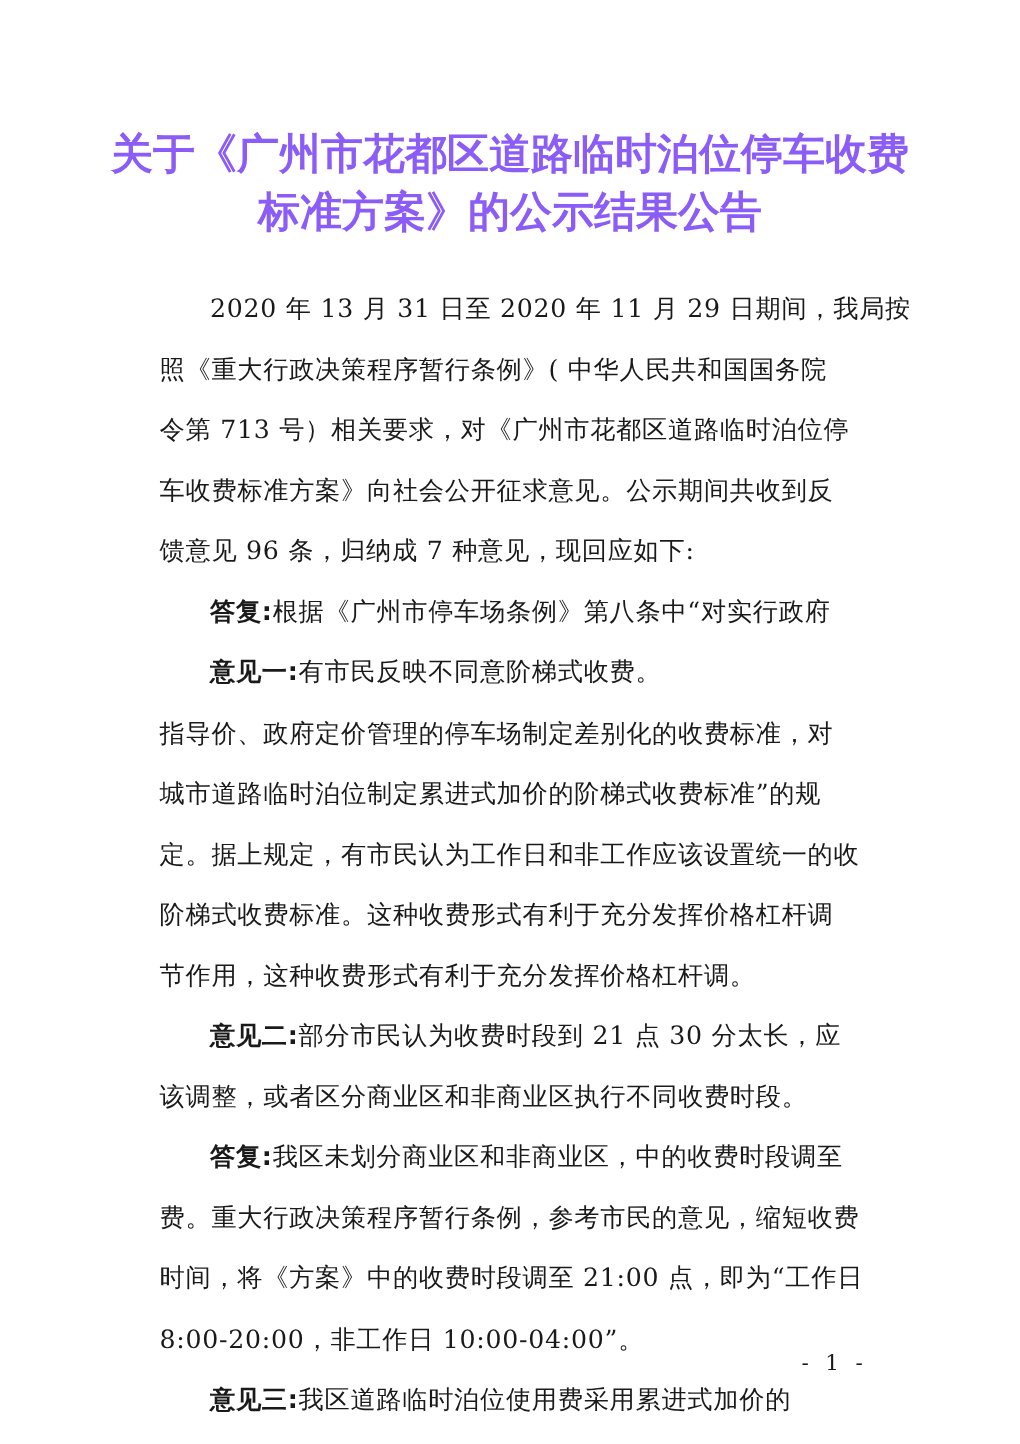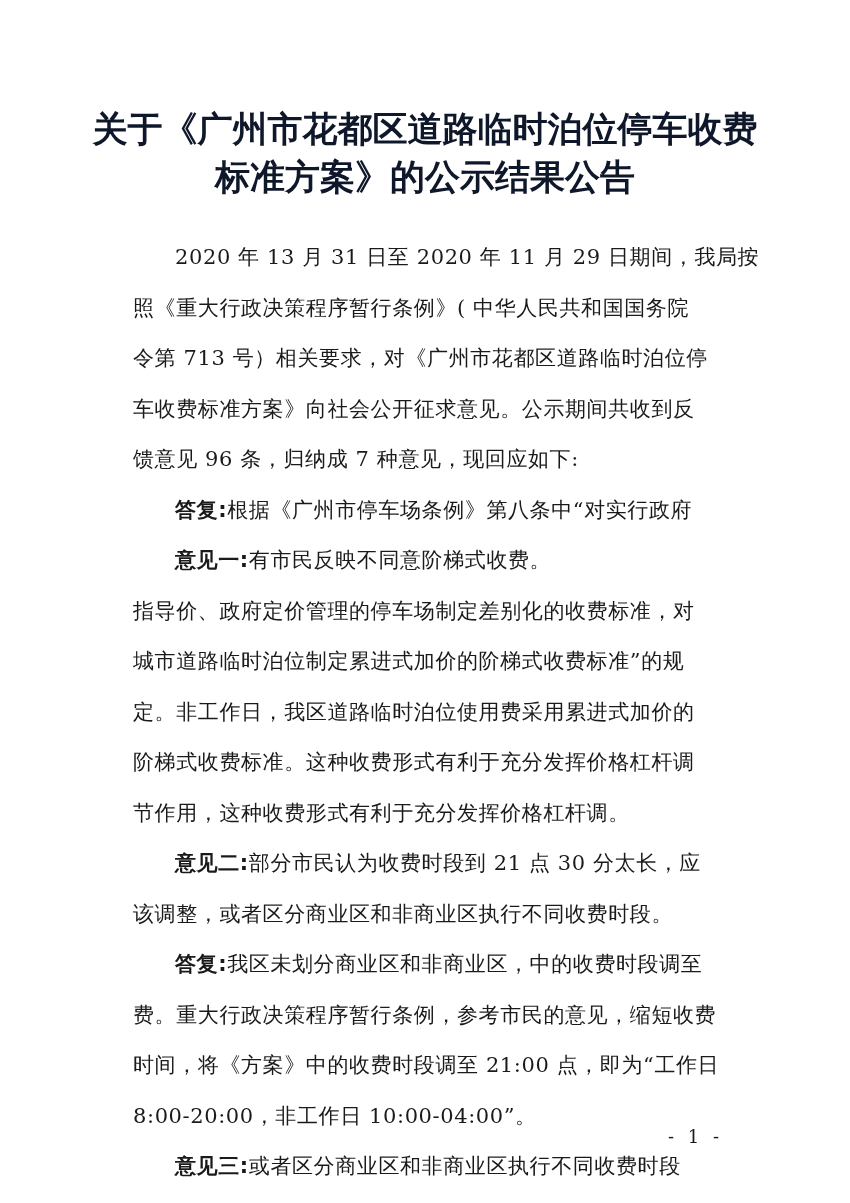--- a/index.html
+++ b/index.html
@@ -5,21 +5,21 @@
   html, body { margin: 0; padding: 0; }
   body {
     width: 850px; height: 1203px; background: #ffffff; position: relative;
     overflow: hidden; color: #1a1a1a;
     font-family: "DejaVu Serif", "Liberation Serif", serif;
   }
   .title {
     position: absolute; left: 0; right: 0; top: 105px; text-align: center;
     font-family: "DejaVu Sans", "Liberation Sans", sans-serif;
     font-weight: bold; font-size: 35px; line-height: 48px; letter-spacing: 0px;
-    color: #0f172a;
+    color: #8b5cf6;
   }
   .body {
     position: absolute; left: 133px; width: 590px; top: 232px;
     font-size: 21px; line-height: 50.5px; text-align: justify;
     letter-spacing: 0.6px;
   }
   .line { white-space: nowrap; height: 50.5px; display: block; overflow: visible; }
   .ind { padding-left: 42px; }
   .b { font-weight: bold; font-family: "DejaVu Sans", "Liberation Sans", sans-serif; }
   .page-num {
@@ -38,29 +38,29 @@
   <span class="line ind">2020 年 13 月 31 日至 2020 年 11 月 29 日期间，我局按</span>
   <span class="line">照《重大行政决策程序暂行条例》( 中华人民共和国国务院</span>
   <span class="line">令第 713 号）相关要求，对《广州市花都区道路临时泊位停</span>
   <span class="line">车收费标准方案》向社会公开征求意见。公示期间共收到反</span>
   <span class="line">馈意见 96 条，归纳成 7 种意见，现回应如下:</span>
 
   <span class="line ind"><span class="b">答复:</span><span>根据《广州市停车场条例》第八条中“对实行政府</span></span>
   <span class="line ind"><span class="b">意见一:</span><span>有市民反映不同意阶梯式收费。</span></span>
   <span class="line">指导价、政府定价管理的停车场制定差别化的收费标准，对</span>
   <span class="line">城市道路临时泊位制定累进式加价的阶梯式收费标准”的规</span>
-  <span class="line">定。非工作日，我区道路临时泊位使用费采用累进式加价的</span>
+  <span class="line">定。据上规定，有市民认为工作日和非工作应该设置统一的收</span>
   <span class="line">阶梯式收费标准。这种收费形式有利于充分发挥价格杠杆调</span>
   <span class="line">节作用，这种收费形式有利于充分发挥价格杠杆调。</span>
 
   <span class="line ind"><span class="b">意见二:</span><span>部分市民认为收费时段到 21 点 30 分太长，应</span></span>
   <span class="line">该调整，或者区分商业区和非商业区执行不同收费时段。</span>
   <span class="line ind"><span class="b">答复:</span><span>我区未划分商业区和非商业区，中的收费时段调至</span></span>
   <span class="line">费。重大行政决策程序暂行条例，参考市民的意见，缩短收费</span>
   <span class="line">时间，将《方案》中的收费时段调至 21:00 点，即为“工作日</span>
   <span class="line">8:00-20:00，非工作日 10:00-04:00”。</span>
 
-  <span class="line ind"><span class="b">意见三:</span><span>或者区分商业区和非商业区执行不同收费时段</span></span>
+  <span class="line ind"><span class="b">意见三:</span><span>我区道路临时泊位使用费采用累进式加价的</span></span>
   <span class="line">费时段。</span>
 
 </div>
 
 <div class="page-num">- 1 -</div>
 
 </body></html>

